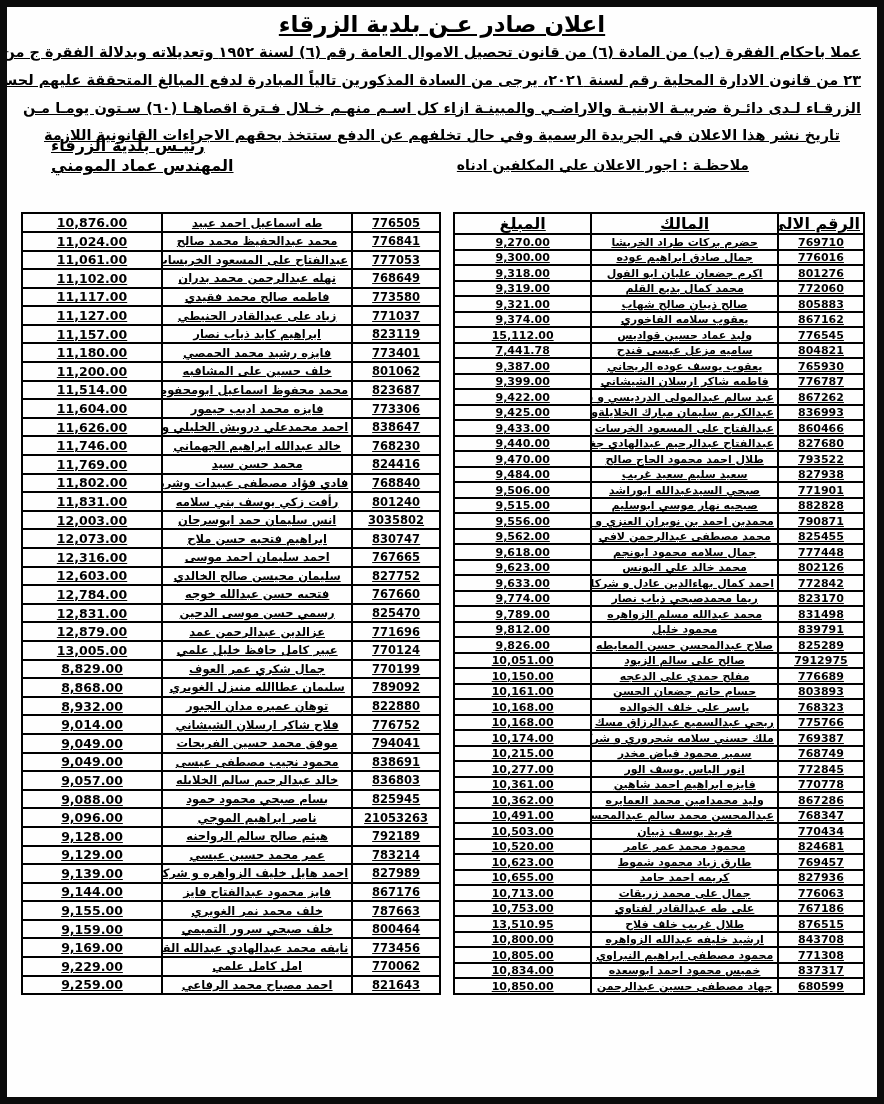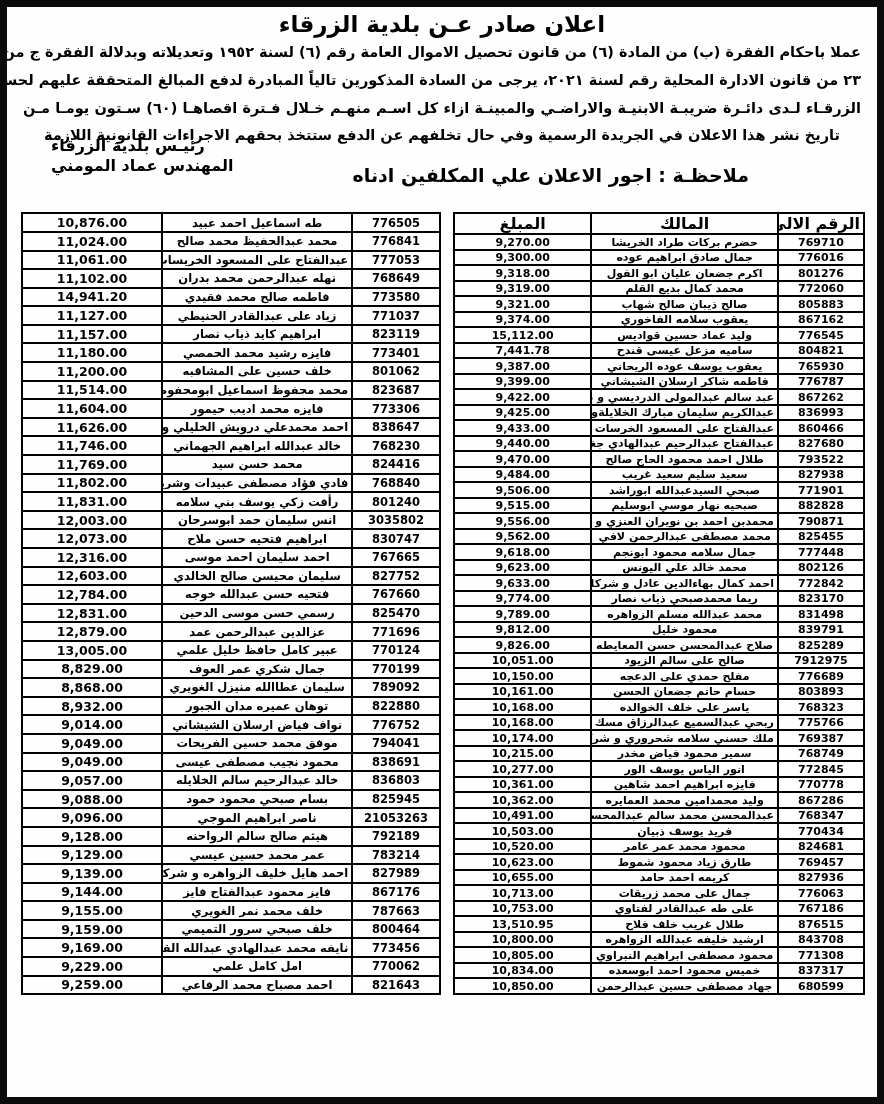--- a/index.html
+++ b/index.html
@@ -8,35 +8,36 @@
     width: 884px; height: 1104px;
     margin: 0 auto;
     background: #fefefe;
     border: 7px solid #0b0b0b;
     color: #000;
     font-family: "DejaVu Sans", sans-serif;
     font-weight: 700;
     direction: rtl;
     overflow: hidden;
     position: relative;
+    text-decoration: underline;
   }
   .page-title {
     margin: 4px 0 2px 0;
     text-align: center;
     font-size: 23px;
     letter-spacing: 0.5px;
   }
   .body-text { padding: 0 16px; font-size: 14.5px; line-height: 1.92; }
   .body-line { text-align: justify; text-align-last: justify; white-space: nowrap; }
   .body-line.last { text-align: center; text-align-last: center; }
   .sig-note-row {
     display: flex; justify-content: space-between; align-items: flex-start;
     padding: 0 16px; height: 56px;
   }
-  .note { margin-right: 112px; margin-top: 14px; font-size: 19px; }
+  .note { margin-right: 112px; margin-top: 7px; font-size: 14px; }
   .signature { margin-left: 28px; margin-top: -14px; text-align: left; font-size: 16px; line-height: 1.25; }
   .tables-area {
     display: flex; justify-content: space-between;
     padding: 0 12px 0 14px; margin-top: 6px;
   }
   table.data-table { border-collapse: collapse; table-layout: fixed; }
   table.rt { width: 412px; }
   table.lt { width: 420px; }
   .data-table th, .data-table td {
     border: 2px solid #000;
@@ -353,21 +354,21 @@
             <td class="col-amount">11,061.00</td>
           </tr>
           <tr>
             <td class="col-number">768649</td>
             <td class="col-owner">نهله عبدالرحمن محمد بدران</td>
             <td class="col-amount">11,102.00</td>
           </tr>
           <tr>
             <td class="col-number">773580</td>
             <td class="col-owner">فاطمه صالح محمد فقيدي</td>
-            <td class="col-amount">14,941.20</td>
+            <td class="col-amount">11,117.00</td>
           </tr>
           <tr>
             <td class="col-number">771037</td>
             <td class="col-owner">زياد على عبدالقادر الحنيطي</td>
             <td class="col-amount">11,127.00</td>
           </tr>
           <tr>
             <td class="col-number">823119</td>
             <td class="col-owner">ابراهيم كايد ذياب نصار</td>
             <td class="col-amount">11,157.00</td>
@@ -467,21 +468,21 @@
             <td class="col-owner">سليمان عطاالله منيزل الغويري</td>
             <td class="col-amount">8,868.00</td>
           </tr>
           <tr>
             <td class="col-number">822880</td>
             <td class="col-owner">توهان عميره مدان الجبور</td>
             <td class="col-amount">8,932.00</td>
           </tr>
           <tr>
             <td class="col-number">776752</td>
-            <td class="col-owner">نواف فياض ارسلان الشيشاني</td>
+            <td class="col-owner">فلاح شاكر ارسلان الشيشاني</td>
             <td class="col-amount">9,014.00</td>
           </tr>
           <tr>
             <td class="col-number">794041</td>
             <td class="col-owner">موفق محمد حسين الفريحات</td>
             <td class="col-amount">9,049.00</td>
           </tr>
           <tr>
             <td class="col-number">838691</td>
             <td class="col-owner">محمود نجيب مصطفى عيسى</td>

